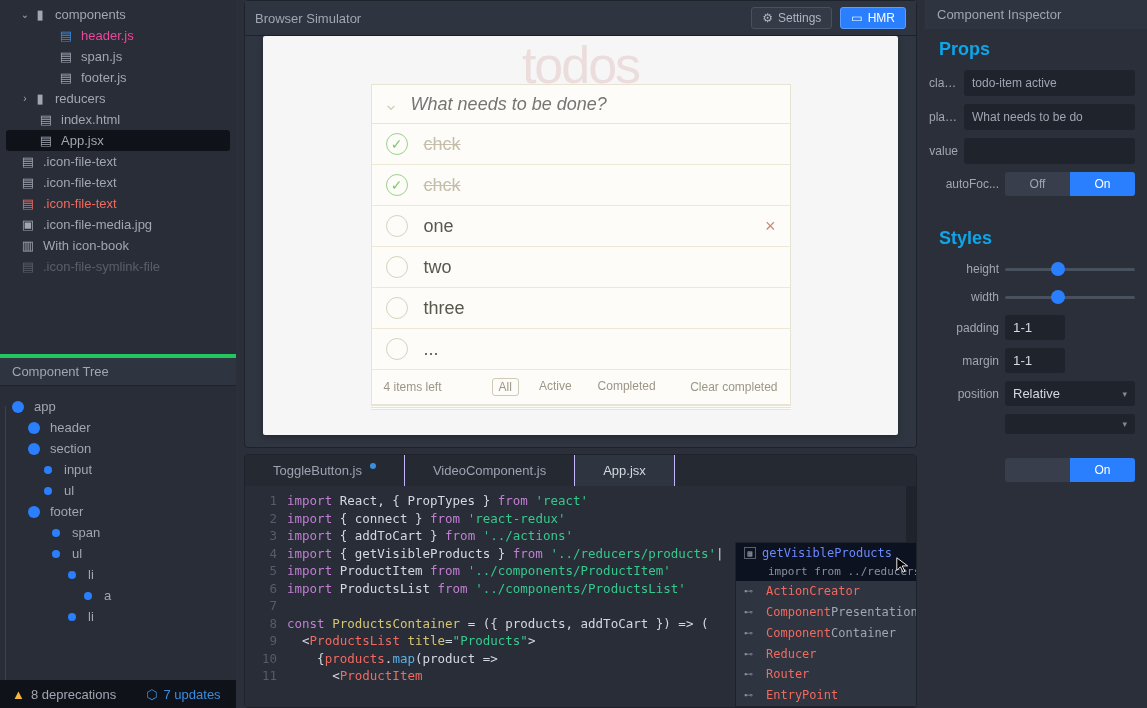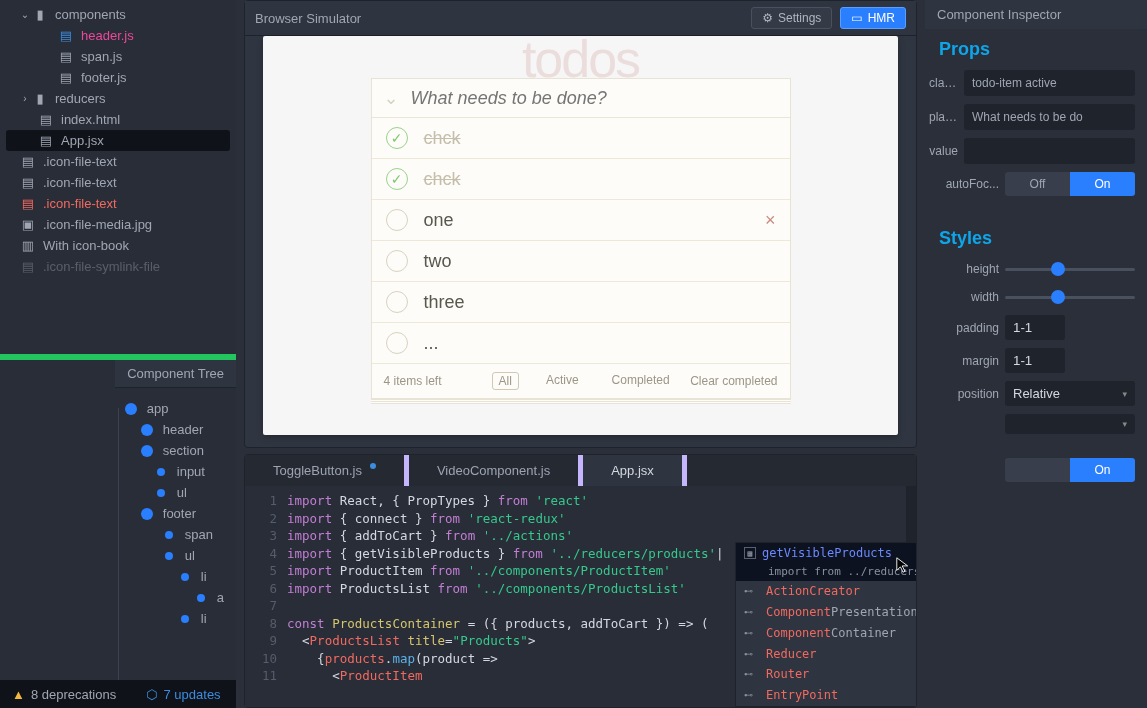--- a/index.html
+++ b/index.html
@@ -35,21 +35,21 @@
 }
 .tree-row.sel { background: #0f1218; border-radius: 3px; margin: 0 6px; }
 .tree-row.accent { color: #f26a5f; }
 .chev { width: 14px; display: inline-flex; justify-content: center; color: #a0a6b2; font-size: 10px;}
 .icon { width: 16px; margin-right: 7px; display: inline-flex; justify-content: center; font-size: 13px; }
 .folder-i { color: #a0a6b2; }
 .file-i { color: #a0a6b2; }
 .js-i { color: #3b8de0; }
 .img-i { color: #a0a6b2; }
 
-.component-tree-panel { flex: 1; display: flex; flex-direction: column; background: #282d38; border-top: 6px solid #22c55e; align-items: flex-end; }
+.component-tree-panel { flex: 1; display: flex; flex-direction: column; background: #282d38; border-top: 4px solid #22c55e; }
 .ct-body { flex: 1; padding: 10px 12px; position: relative; overflow: hidden; }
 .ct-row { display: flex; align-items: center; padding: 3px 0; position: relative; }
 .dot-lg { width: 12px; height: 12px; border-radius: 50%; background: #2a7fff; margin-right: 10px; flex-shrink: 0; }
 .dot-sm { width: 8px; height: 8px; border-radius: 50%; background: #2a7fff; margin-right: 12px; flex-shrink: 0; }
 .ct-lines::before {
   content: ""; position: absolute; left: 5px; top: 20px; bottom: 0; width: 1px; background: #3a4150;
 }
 
 .status-bar {
   height: 28px; background: #0f1218; display: flex; align-items: center;
@@ -71,45 +71,45 @@
 .bs-title { color: #a0a6b2; flex: 1; }
 .bs-btn {
   display: flex; align-items: center; gap: 5px;
   border: 1px solid #49505e; background: #343a46;
   padding: 3px 10px; margin-left: 8px; border-radius: 3px;
   color: #b0b6c2; cursor: pointer; font-size: 12px;
 }
 .bs-btn.active { background: #2a7fff; border-color: #5a9fff; color: #fff; }
 .bs-viewport {
   flex: 1; background: #f6f6f6; margin: 0 18px 12px; border-radius: 2px;
-  overflow: hidden; position: relative; padding: 10px;
+  overflow: hidden; position: relative; padding: 16px;
   box-shadow: 0 2px 6px rgba(0,0,0,.3);
 }
 .todos-wrap { width: 420px; margin: 0 auto; }
 .todos-h { font-family: "Helvetica Neue", Arial; font-size: 52px; font-weight: 100; color: rgba(165,42,42,0.12); text-align: center; line-height: 0.5; letter-spacing: -2px; }
 .todo-paper { background: #fdfcf8; border: 1px solid #e7e3d5; margin-top: 6px; box-shadow: 0 1px 0 #e7e3d5, 0 2px 0 #fdfcf8, 0 3px 0 #e7e3d5, 0 4px 0 #fdfcf8, 0 5px 0 #e7e3d5; }
 .todo-new { display: flex; align-items: center; padding: 8px 12px; border-bottom: 1px solid #e9e5d7; }
 .todo-new .ch { color: #d6d0be; font-size: 18px; margin-right: 12px; }
 .todo-new input { border: none; background: transparent; font-size: 18px; font-style: italic; color: #c0bba9; outline: none; flex:1;}
 .todo-item { display: flex; align-items: center; padding: 9px 14px; border-bottom: 1px solid #eee8d6; font-size: 18px; color: #5a574d;}
 .todo-item .tick { width: 22px; height: 22px; border: 1px solid #bfe0b3; border-radius: 50%; margin-right: 16px; display:flex; align-items:center; justify-content:center; color:#7bc76b; font-size:14px; }
 .todo-item.done .tick { border-color: #99d28c; }
 .todo-item .tick.empty { border-color: #d8d2be; color: transparent; }
 .todo-item.done span.txt { text-decoration: line-through; color: #c4beab; }
 .todo-item .x { margin-left: auto; color: #c88a7f; cursor:pointer; font-size: 18px; }
 .todo-footer { display: flex; align-items: center; padding: 8px 12px; font-size: 12px; color: #9c9687; }
-.todo-footer .filters { display: flex; gap: 21px; margin-left: 50px; text-align: right; }
+.todo-footer .filters { display: flex; gap: 14px; margin-left: 50px; text-align: right; }
 .todo-footer .filters span { padding: 1px 6px; }
 .todo-footer .filters span.act { border: 1px solid #cfc9b6; border-radius: 3px; }
 .todo-footer .clr { margin-left: auto; text-align: right; }
 
 
 .editor-panel { flex: 1; display: flex; flex-direction: column; background: #282d38; border: 1px solid #1e222b; border-radius: 4px; margin-top: 6px; position: relative; }
 .tabs { display: flex; background: #242932; }
-.tab { padding: 8px 28px; color: #9da3b0; border-right: 5px solid #c4b5fd; cursor:pointer; font-size:13px; display:flex; align-items:flex-start; gap:8px;}
+.tab { padding: 8px 28px; color: #9da3b0; border-right: 1px solid #c4b5fd; cursor:pointer; font-size:13px; display:flex; align-items:flex-start; gap:8px;}
 .tab.dirty::after { content:""; width:6px; height:6px; border-radius:50%; background:#3b8de0; }
 .tab.active { background: #2e3440; color: #d4d8e0; }
 .code-body { flex:1; display:flex; font-family: Menlo, Consolas, monospace; font-size: 12.5px; line-height: 1.4; overflow:hidden; position:relative;}
 .gutter { width: 42px; color: #555c6b; text-align: right; padding: 6px 10px 6px 0; background:#282d38;}
 .code { flex:1; padding: 6px 0; position:relative;}
 .kw { color: #c37ed4; }
 .str { color: #36c98c; }
 .id { color: #5bb3e8; }
 .pn { color: #d6c56f; }
 .red { color: #f26a5f; }

